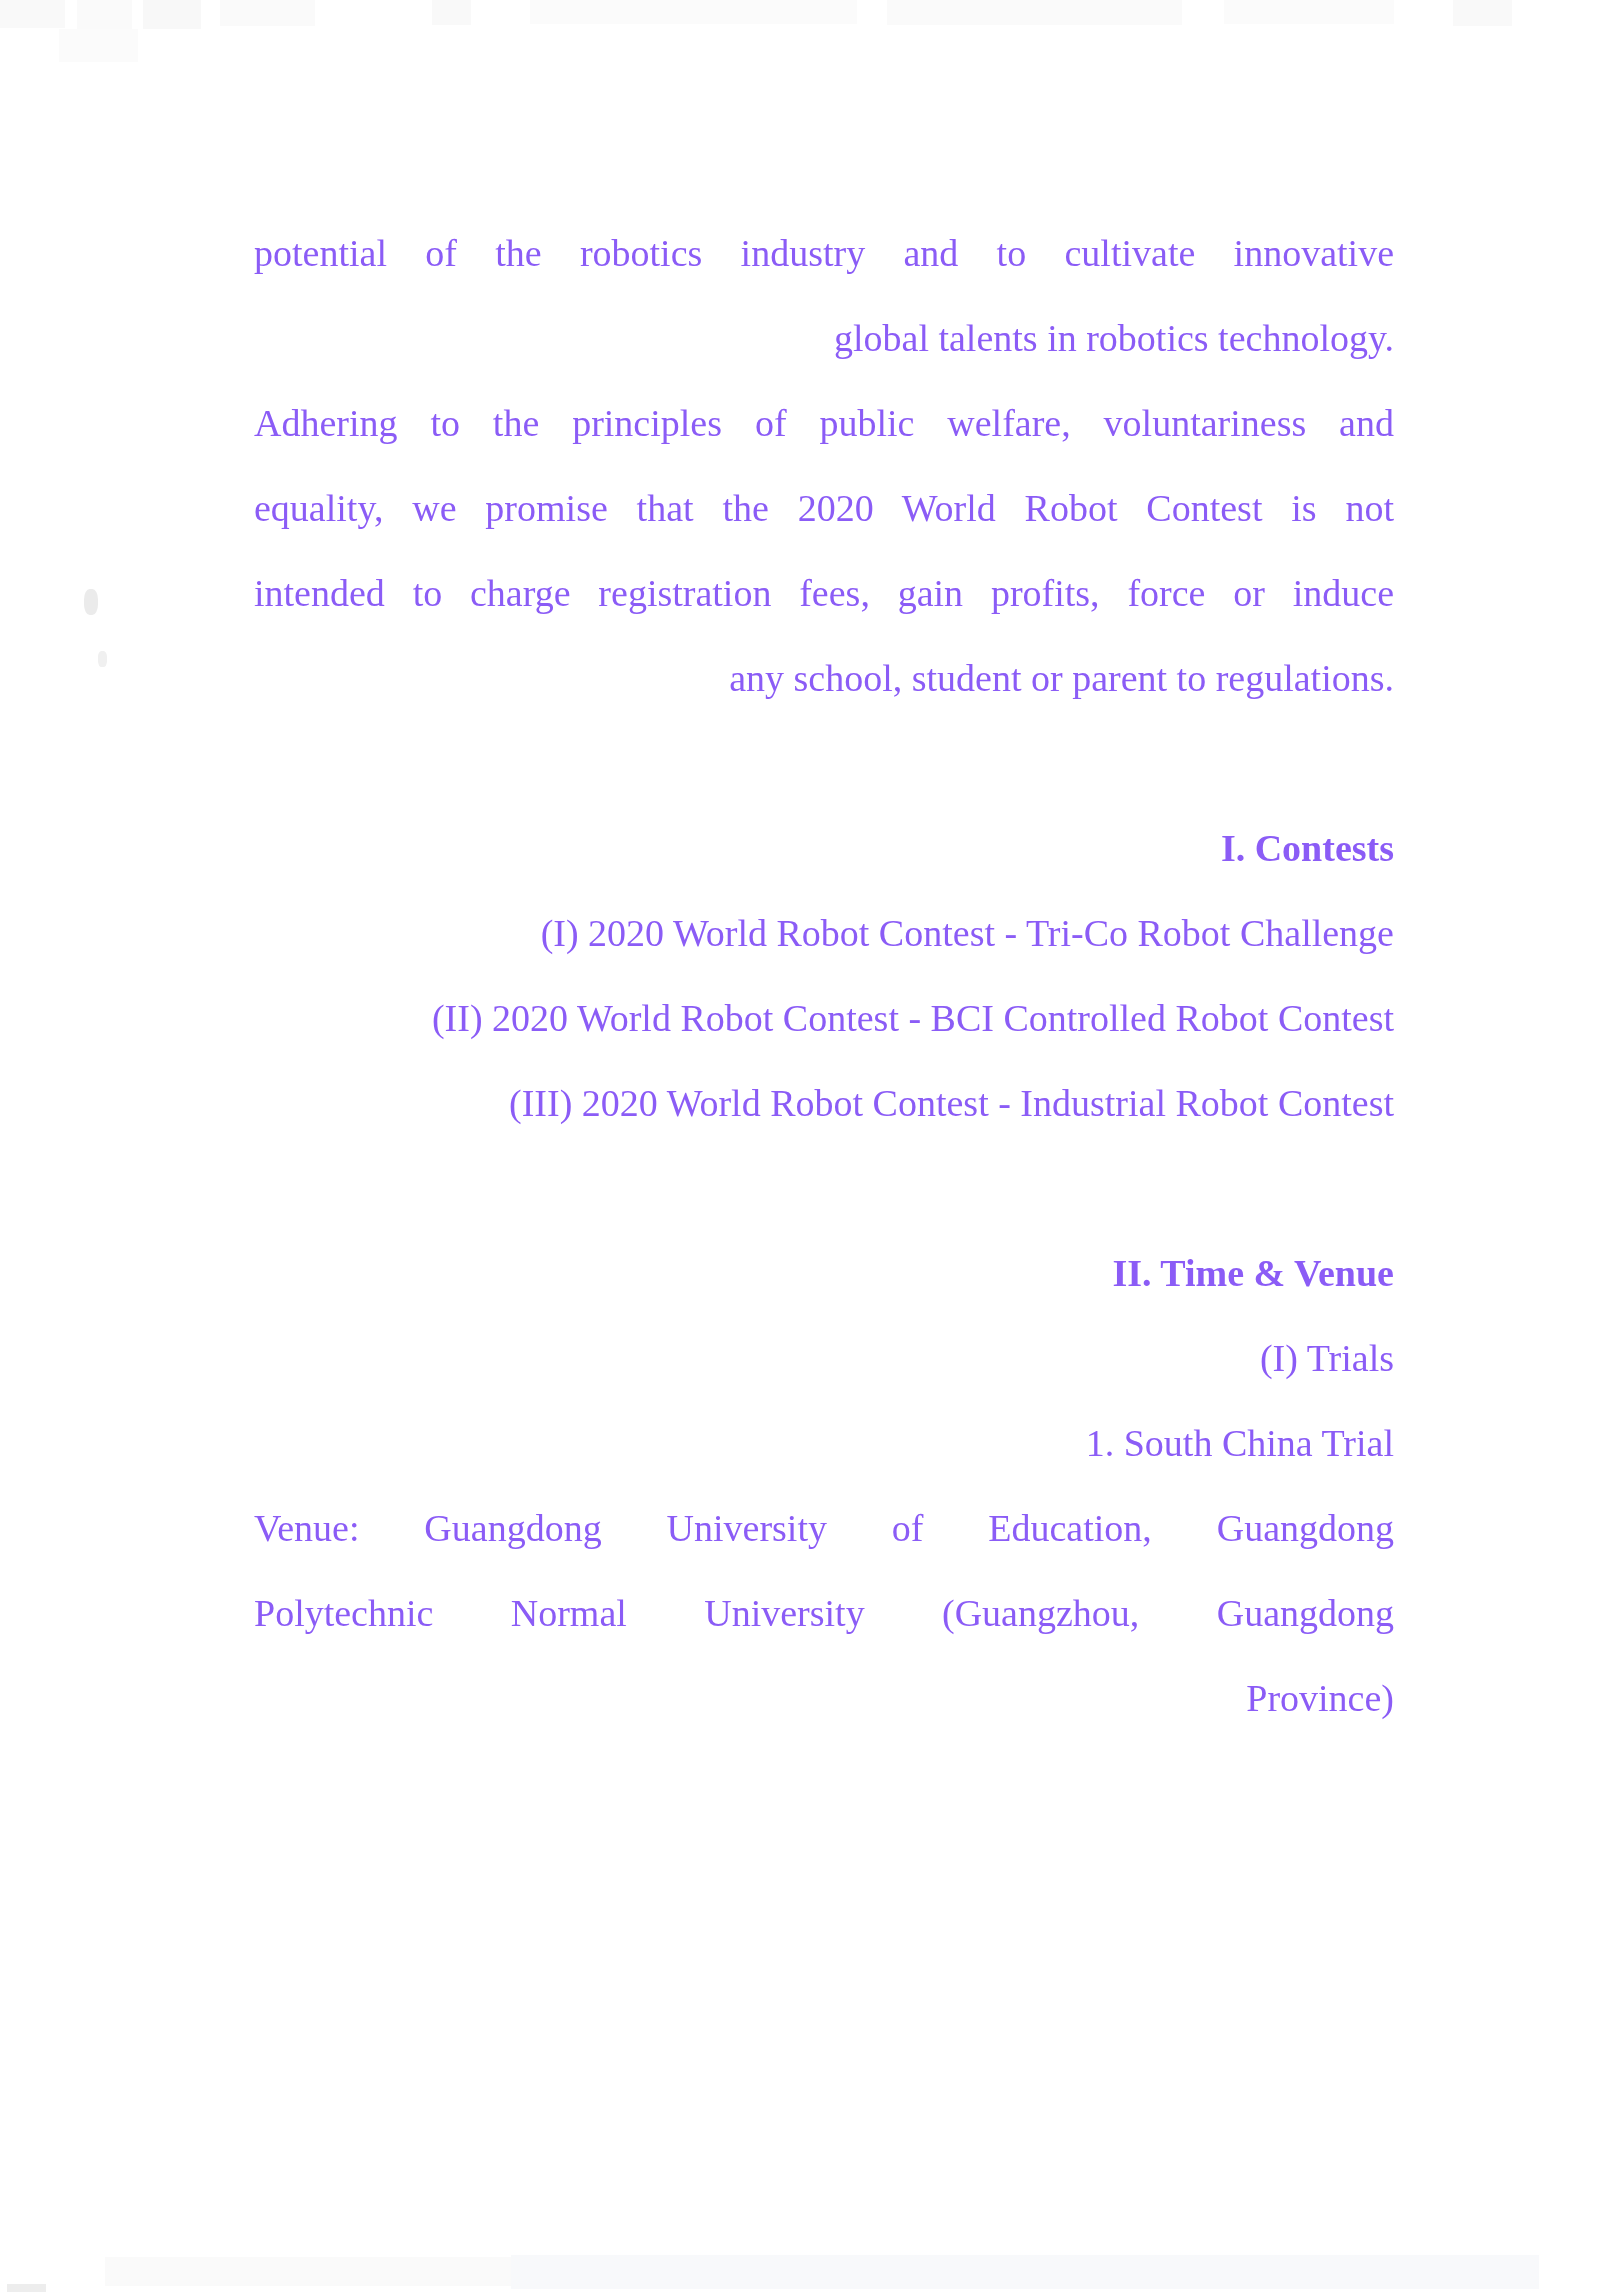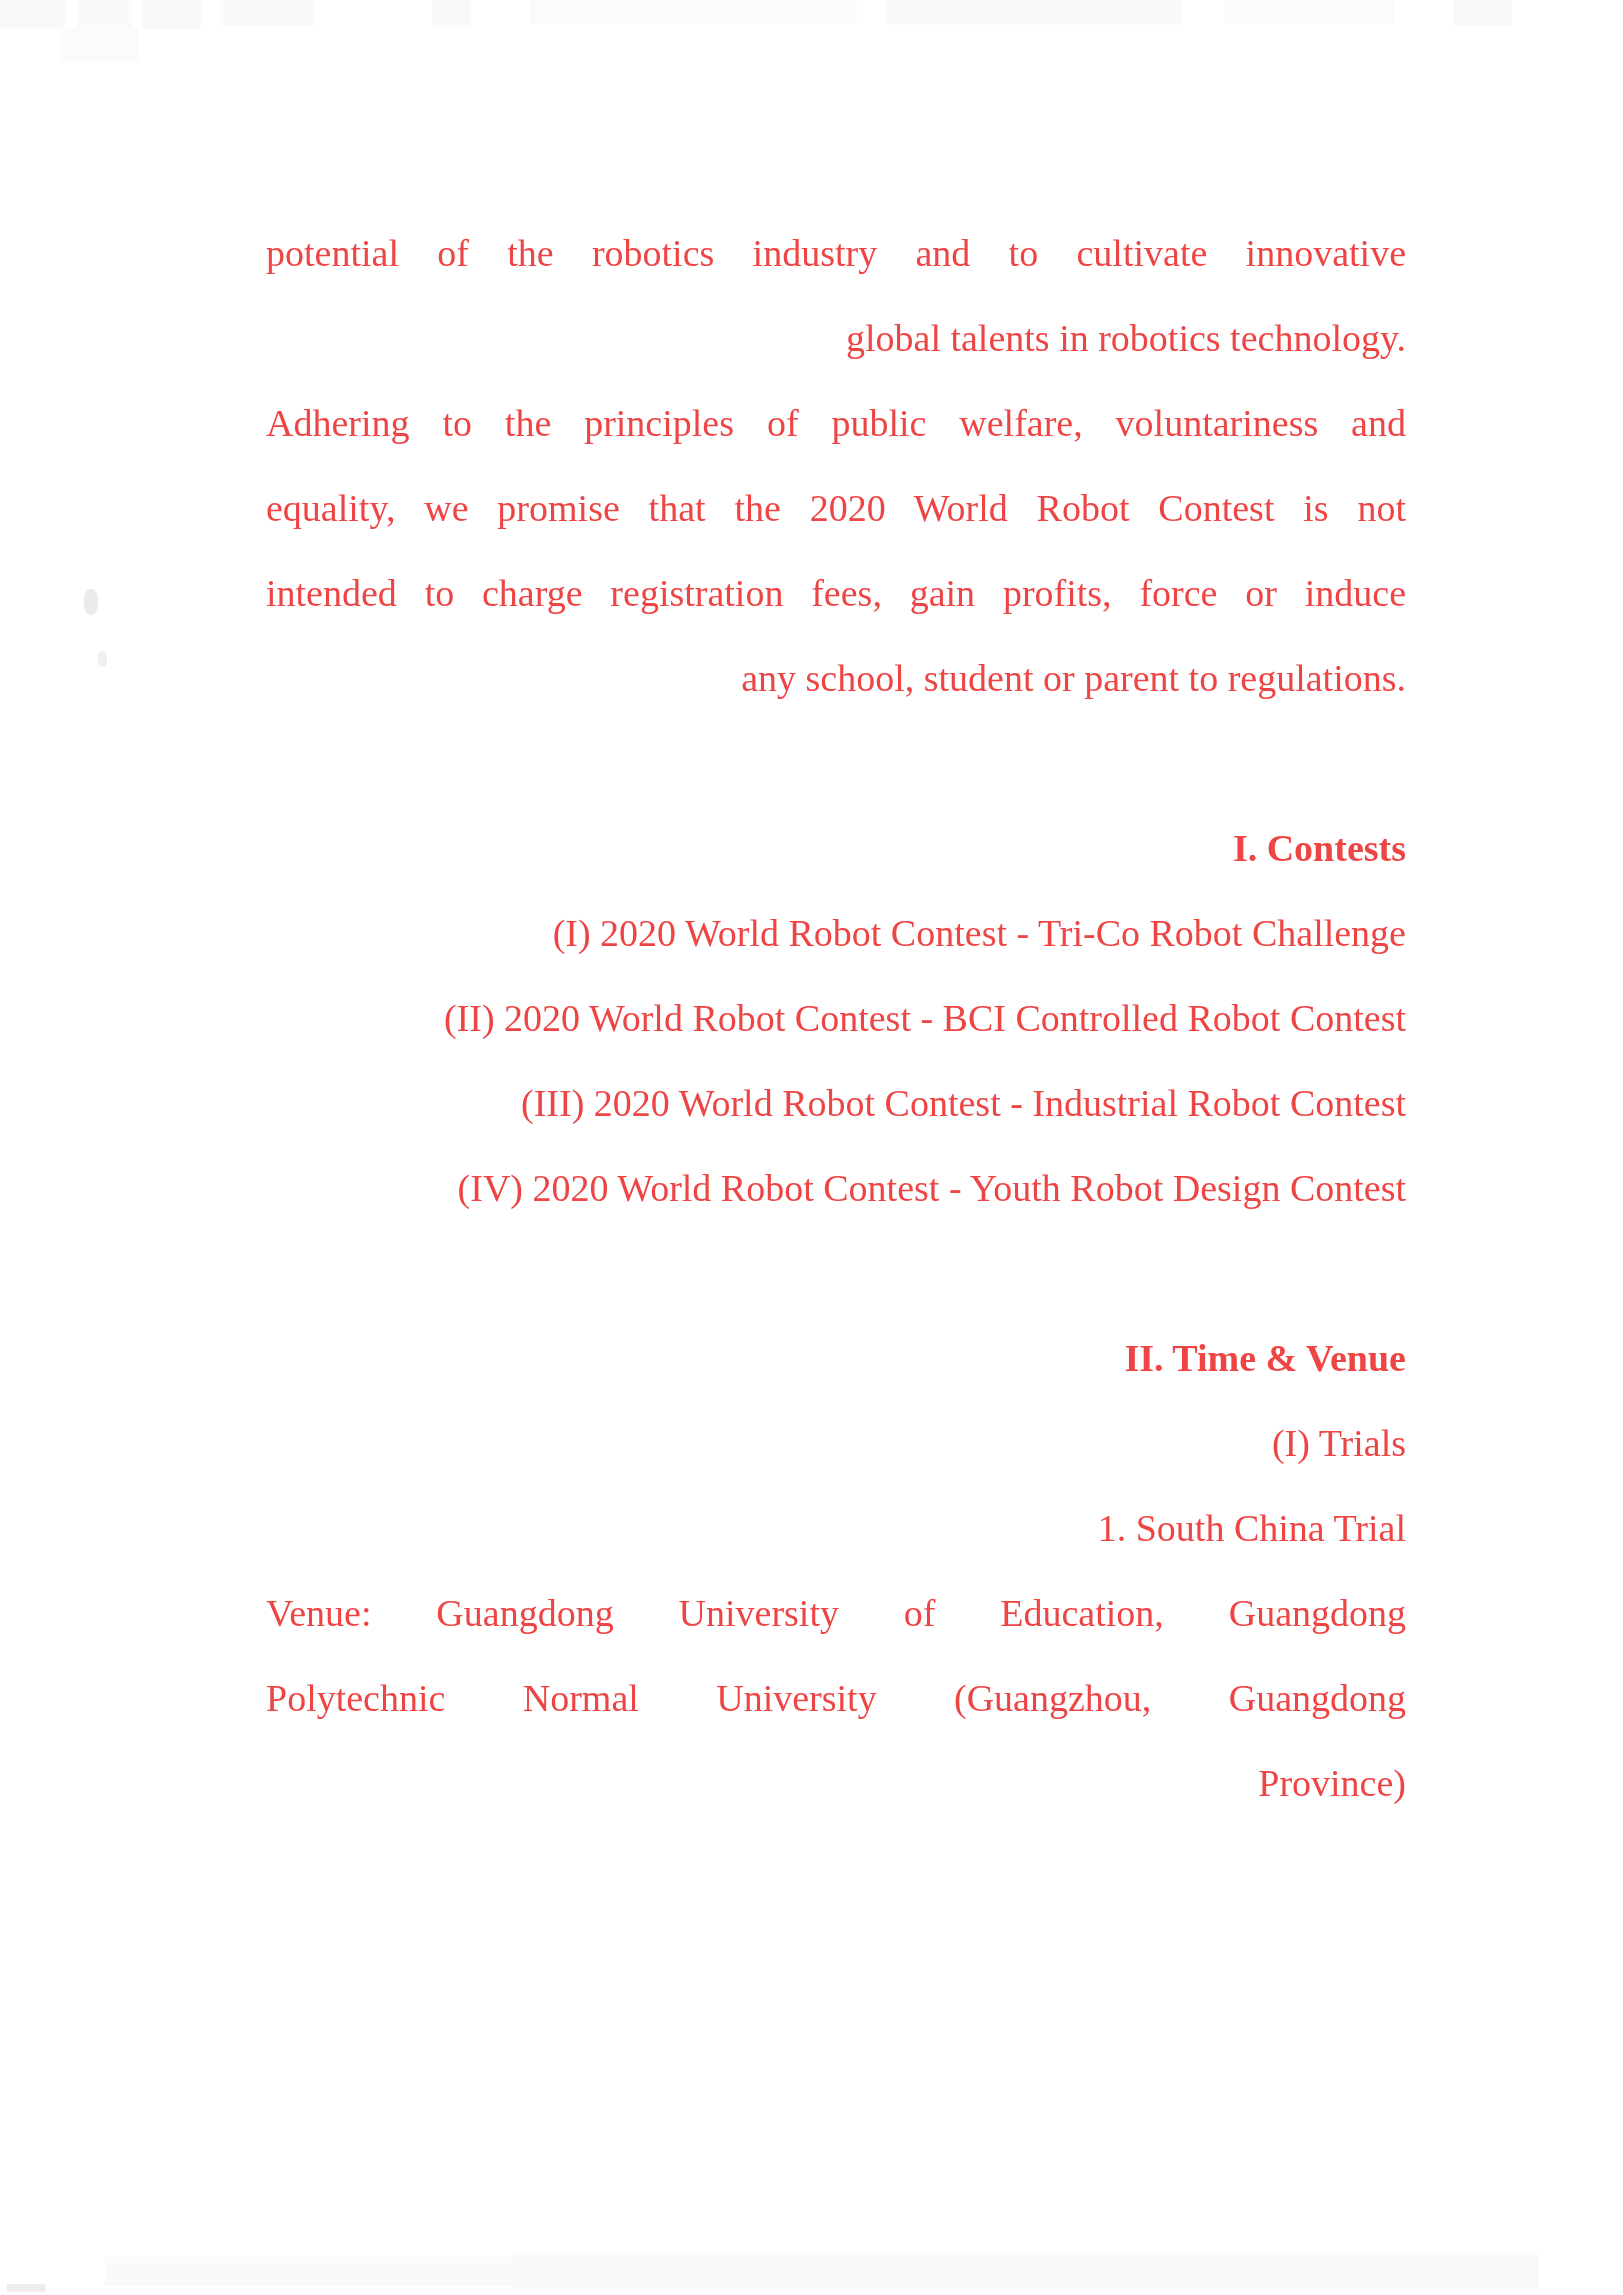--- a/index.html
+++ b/index.html
@@ -80,32 +80,31 @@
   <div class="artifact a-top9"></div>
   <div class="artifact a-top10"></div>
 
   <div class="artifact a-left1"></div>
   <div class="artifact a-left2"></div>
 
   <div class="artifact a-bot1"></div>
   <div class="artifact a-bot2"></div>
   <div class="artifact a-bot3"></div>
 
-  <main id="doc-lines" class="doc-lines" style="color: #ef4444; margin-left: 12px;">
+  <main id="doc-lines" class="doc-lines" style="color: #8b5cf6;">
       <div class="line justify">potential of the robotics industry and to cultivate innovative</div>
       <div class="line">global talents in robotics technology.</div>
       <div class="line justify">Adhering to the principles of public welfare, voluntariness and</div>
       <div class="line justify">equality, we promise that the 2020 World Robot Contest is not</div>
       <div class="line justify">intended to charge registration fees, gain profits, force or induce</div>
       <div class="line">any school, student or parent to regulations.</div>
       <div class="line bold gap">I. Contests</div>
       <div class="line">(I) 2020 World Robot Contest - Tri-Co Robot Challenge</div>
       <div class="line">(II) 2020 World Robot Contest - BCI Controlled Robot Contest</div>
       <div class="line">(III) 2020 World Robot Contest - Industrial Robot Contest</div>
-      <div class="line">(IV) 2020 World Robot Contest - Youth Robot Design Contest</div>
       <div class="line bold gap">II. Time &amp; Venue</div>
       <div class="line">(I) Trials</div>
       <div class="line">1. South China Trial</div>
       <div class="line justify">Venue: Guangdong University of Education, Guangdong</div>
       <div class="line justify">Polytechnic Normal University (Guangzhou, Guangdong</div>
       <div class="line">Province)</div>
     </main>
 </div>
 
 

